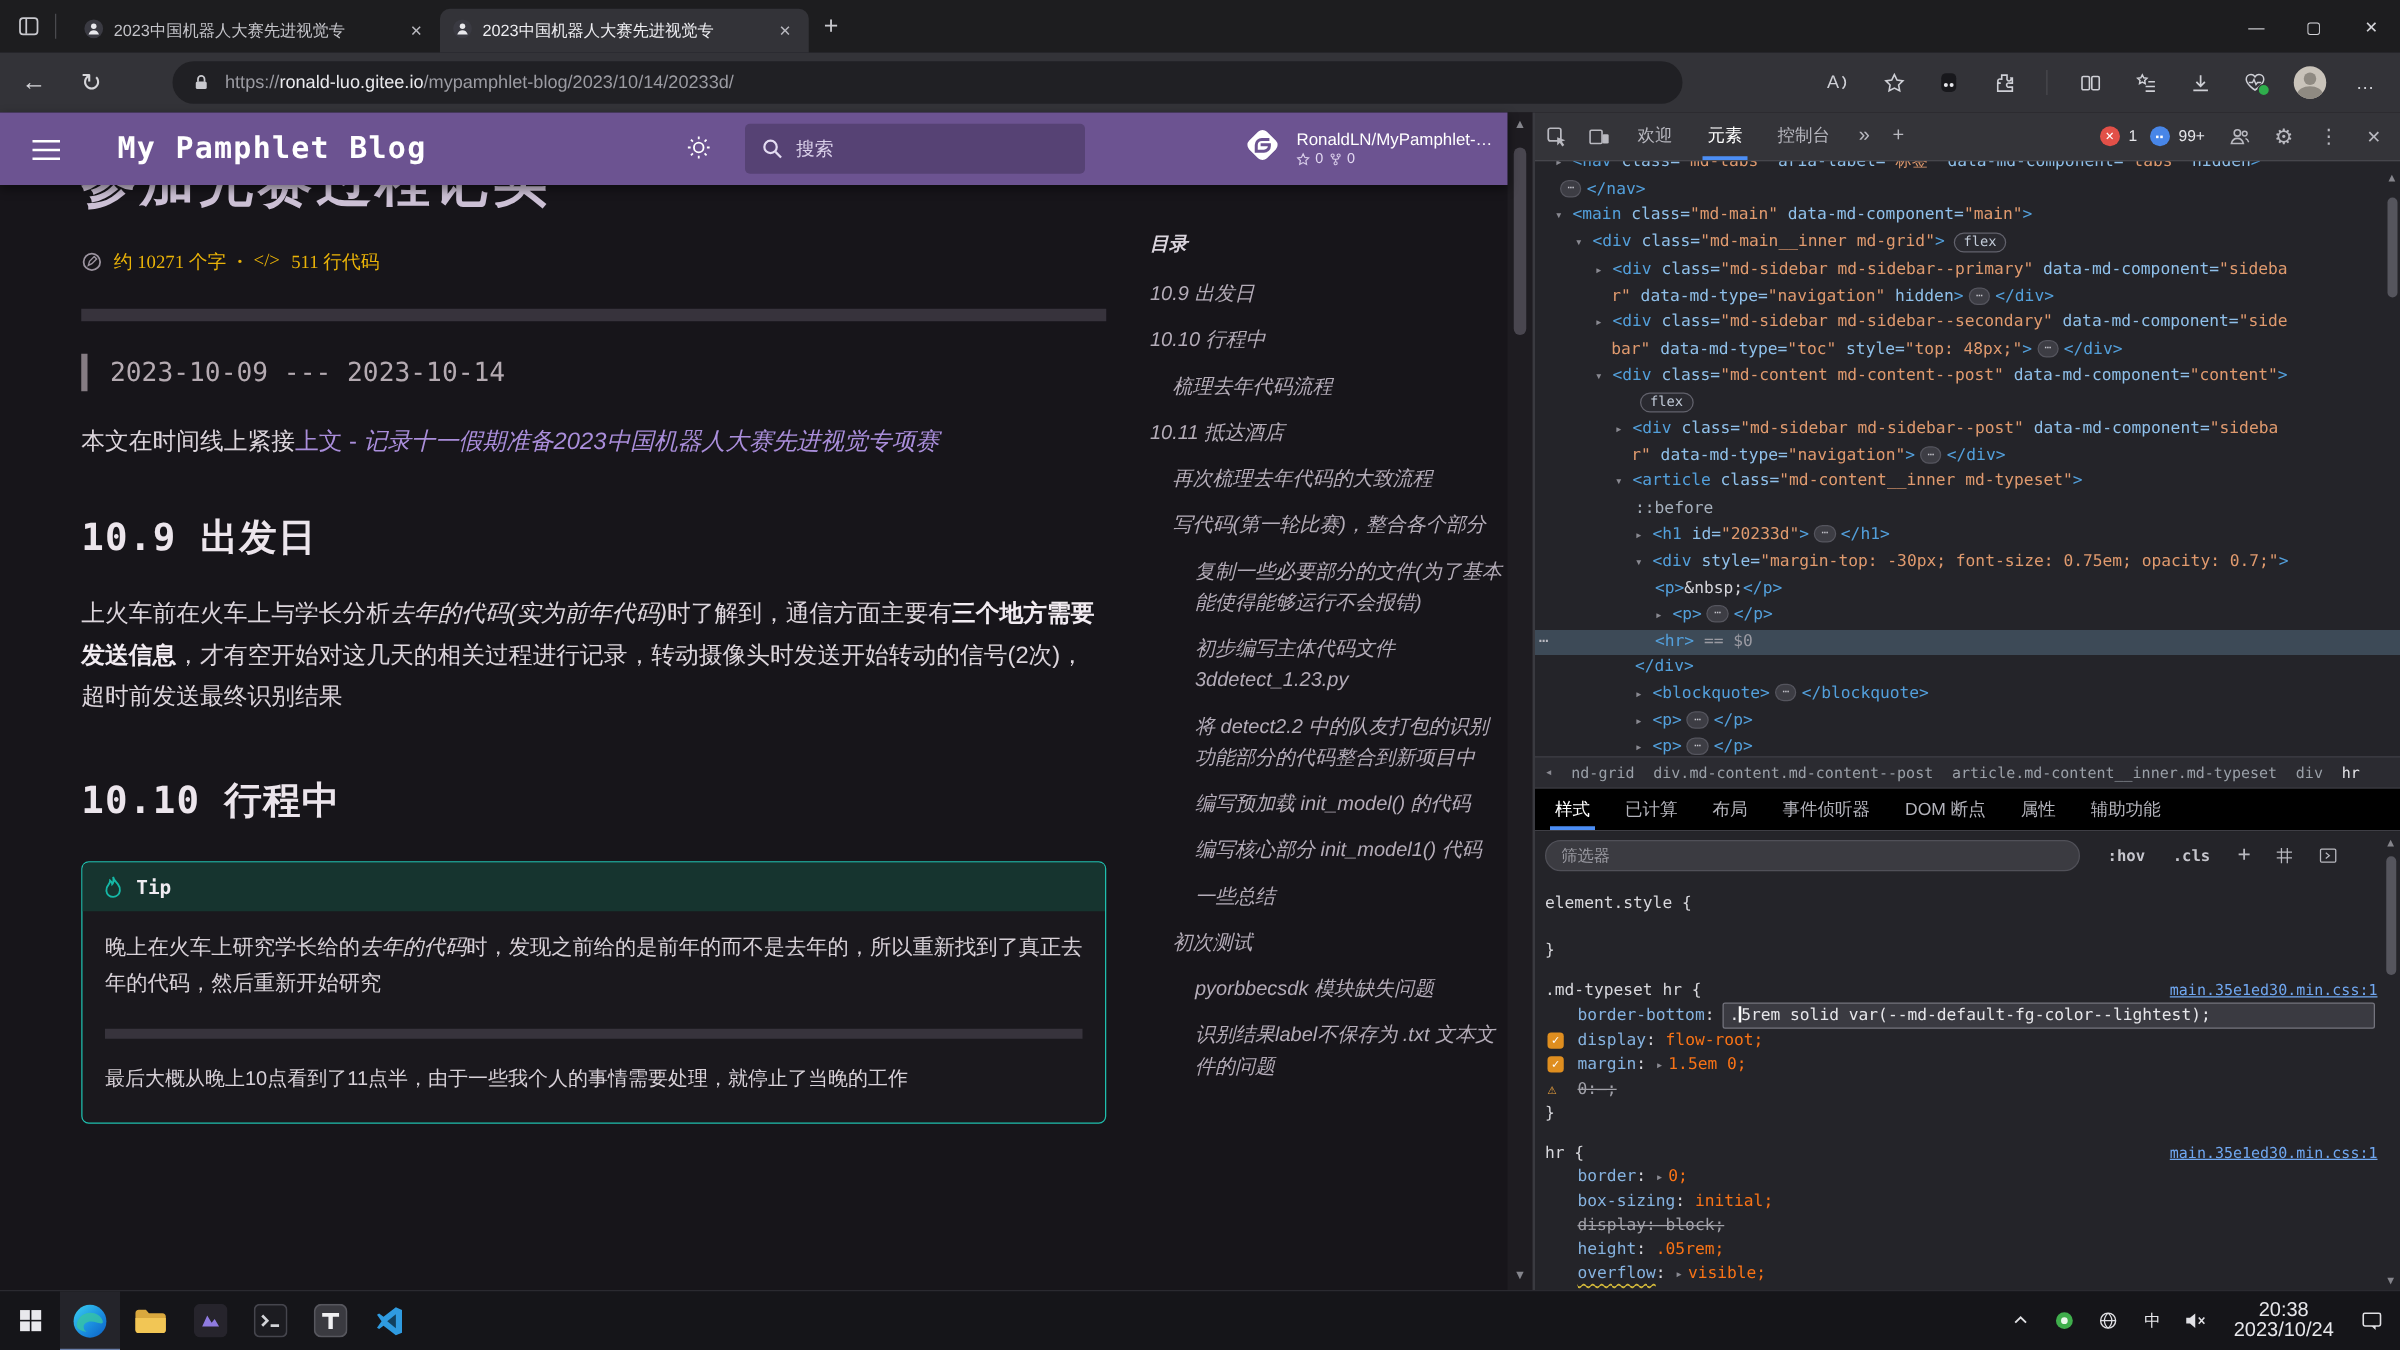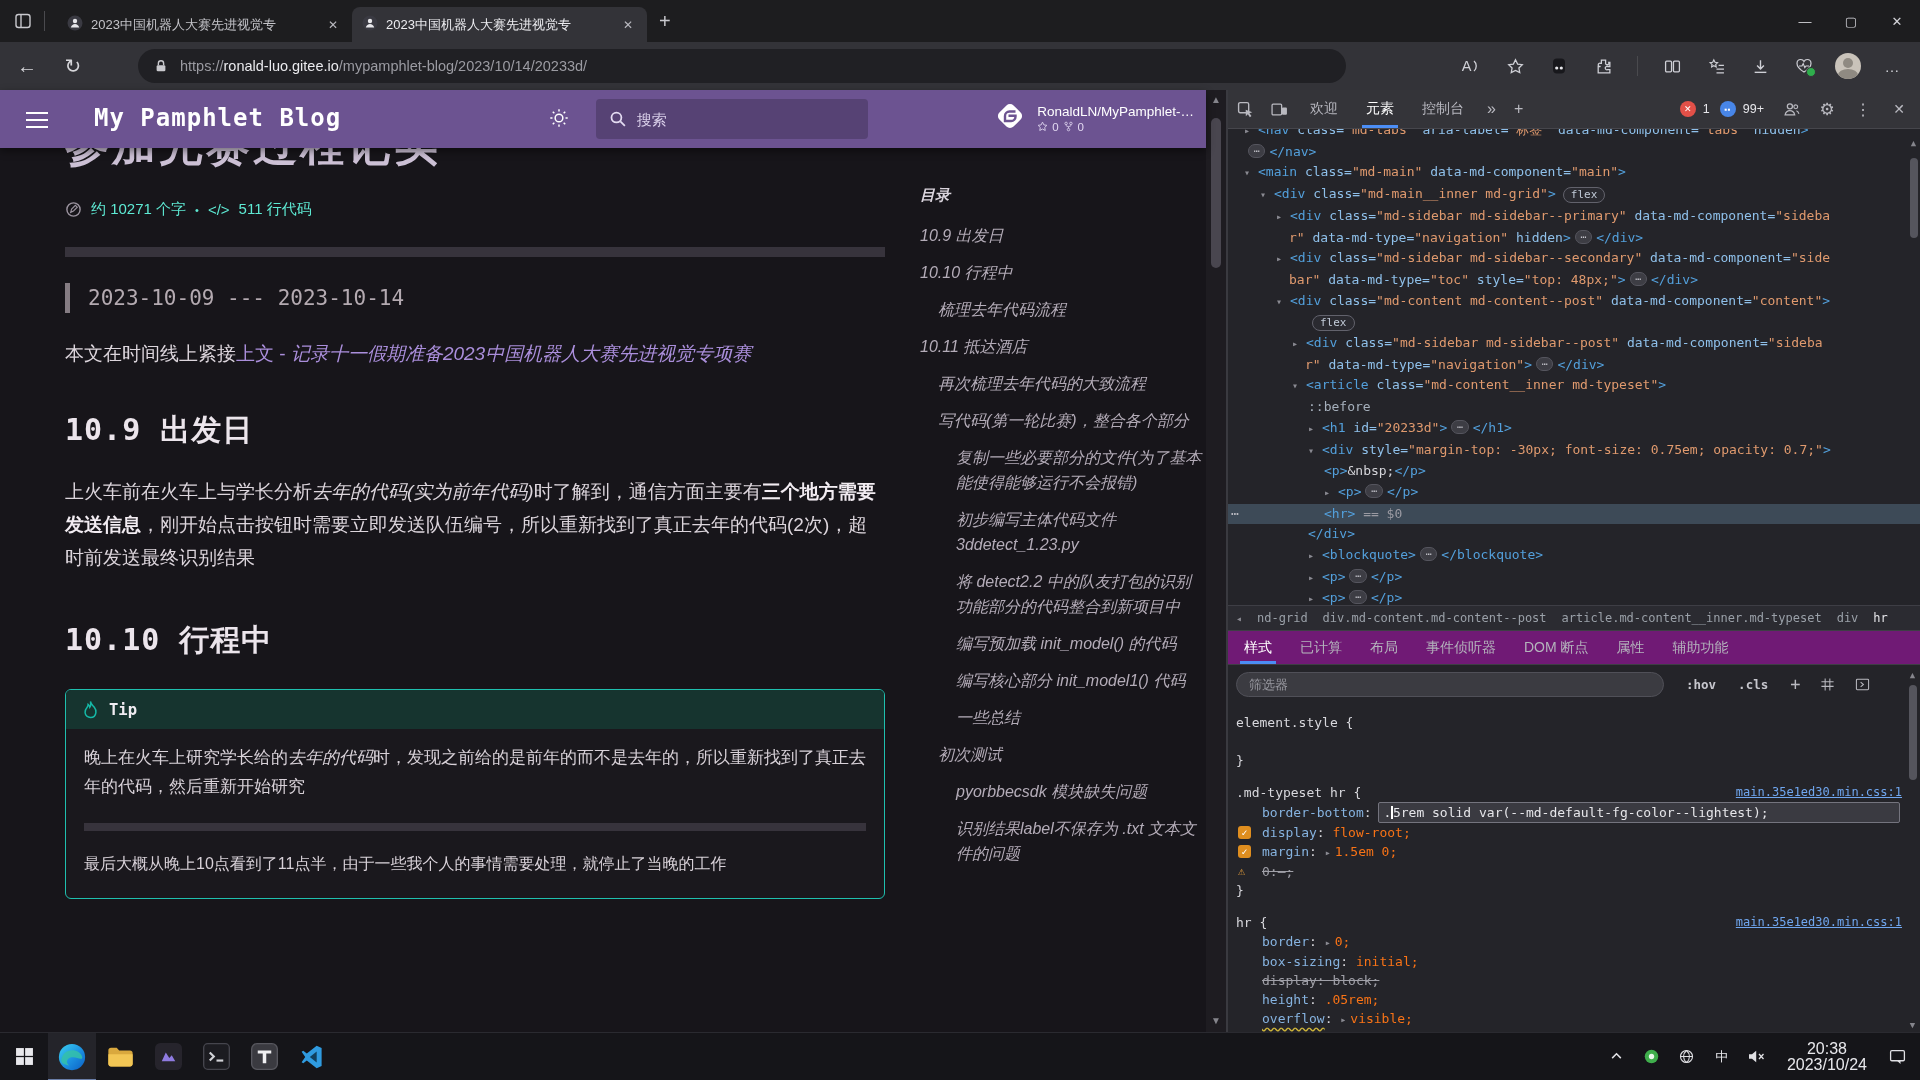--- a/index.html
+++ b/index.html
@@ -46,21 +46,21 @@
   .searchbox input::placeholder { color:#d9cfe9; }
   .repo { position:absolute; right:12px; top:9px; display:flex; align-items:center; gap:10px; }
   .repo-meta { display:flex; flex-direction:column; gap:2px; }
   .repo-name { font-size:13.5px; color:#fff; white-space:nowrap; }
   .repo-stats { font-size:11.5px; color:#e2d8f1; display:flex; align-items:center; gap:4px; }
   .repo-stats svg { opacity:.9; }
 
   .content { position:absolute; left:65px; top:148px; width:820px; color:#dcd5dc; }
   .h1clip { height:26px; overflow:hidden; position:relative; }
   .h1clip .h1txt { position:absolute; left:0; top:-32px; font-family:"DejaVu Sans Mono",monospace; font-size:44px; font-weight:bold; color:#ccc0d5; letter-spacing:3px; white-space:nowrap; }
-  .meta { margin-top:26px; display:flex; align-items:center; gap:9px; color:#5eead4; font-size:15px; font-family:Liberation Sans, sans-serif; }
+  .meta { margin-top:26px; display:flex; align-items:center; gap:9px; color:#eab308; font-size:15px; font-family:Liberation Serif, serif; }
   .meta .dot { font-size:11px; }
   .article-hr { margin-top:28px; height:10px; background:#37333c; }
   blockquote.daterange { margin-top:26px; border-left:5px solid #857c83; padding:3px 0 3px 18px; font-family:"DejaVu Sans Mono",monospace; font-size:21px; color:#b4aab1; }
   .para { margin-top:24px; font-size:19px; line-height:33px; }
   .para.tight { margin-top:10px; }
   .mdlink { color:#aa8edb; }
   .mdlink em { font-style:italic; }
   h2.mdh2 { margin-top:40px; font-family:"DejaVu Sans Mono",monospace; font-size:30px; font-weight:bold; color:#ece5ec; letter-spacing:1px; }
   h2.mdh2.second { margin-top:46px; }
   .para strong { color:#f2ecf2; }
@@ -108,21 +108,21 @@
   .dots { display:inline-block; background:#3d3d44; border:1px solid #55555e; border-radius:8px; color:#c5c5cc; font-size:9px; line-height:10px; padding:1px 5px; margin:0 4px; vertical-align:2px; }
   .fbadge { display:inline-block; border:1px solid #62626c; border-radius:9px; background:#2a2a30; color:#c2cbd8; font-size:11px; line-height:14px; padding:0 7px; margin-left:7px; }
   .dt-scroll { position:absolute; right:1px; top:4px; width:11px; }
   .dt-scroll .sarrow { color:#85858c; font-size:9px; text-align:center; }
   .dt-scroll .sthumb { width:8px; margin:4px auto 0; height:80px; background:#55555d; border-radius:4px; }
 
   .dt-breadcrumb { position:absolute; left:0; top:515px; right:0; height:26px; background:#2b2b31; border-top:1px solid #3e3e45; border-bottom:1px solid #3e3e45; display:flex; align-items:center; gap:15px; padding-left:8px; font-size:12px; color:#9aa0a8; white-space:nowrap; overflow:hidden; }
   .dt-breadcrumb .crumb-last { color:#e4e4e8; }
   .dt-breadcrumb .crumb-nav { color:#8a8a92; font-size:10px; }
 
-  .dt-styletabs { position:absolute; left:0; top:541px; right:0; height:34px; background:#701a75; border-bottom:1px solid #3e3e45; display:flex; align-items:center; gap:4px; padding-left:4px; font-family:"Liberation Sans",sans-serif; }
+  .dt-styletabs { position:absolute; left:0; top:541px; right:0; height:34px; background:#000000; border-bottom:1px solid #3e3e45; display:flex; align-items:center; gap:4px; padding-left:4px; font-family:"Liberation Sans",sans-serif; }
   .stab { position:relative; height:33px; display:flex; align-items:center; padding:0 12px; font-size:14px; color:#b4b4bc; }
   .stab.active { color:#fff; }
   .stab.active::after { content:""; position:absolute; left:8px; right:8px; bottom:0; height:3px; background:#4c8ef5; }
 
   .dt-filterrow { position:absolute; left:0; top:575px; right:0; height:38px; display:flex; align-items:center; padding-left:8px; }
   .dt-filter { width:428px; height:25px; border-radius:13px; background:#3b3b41; border:1px solid #505058; color:#d6d6db; font-size:13px; padding:0 12px; font-family:"Liberation Sans",sans-serif; outline:none; }
   .dt-filter::placeholder { color:#9a9aa2; }
   .pseudo-btn { margin-left:22px; font-size:12.5px; font-weight:bold; color:#c6c6cd; }
   .filt-sym { margin-left:22px; color:#b9b9c0; font-size:17px; }
   .filt-ico { margin-left:20px; color:#b9b9c0; display:flex; }
@@ -332,21 +332,21 @@
         </svg>
       <span>约 10271 个字</span>
       <span class="dot">•</span>
       <span>&lt;/&gt;</span>
       <span>511 行代码</span>
     </div>
     <div class="article-hr"></div>
     <blockquote class="daterange">2023-10-09 --- 2023-10-14</blockquote>
     <p class="para"><span>本文在时间线上紧接</span><a class="mdlink"><span>上文</span><span> - </span><em>记录十一假期准备2023中国机器人大赛先进视觉专项赛</em></a></p>
     <h2 class="mdh2">10.9 出发日</h2>
-    <p class="para"><span>上火车前在火车上与学长分析</span><em>去年的代码(实为前年代码)</em><span>时了解到，通信方面主要有</span><strong>三个地方需要发送信息</strong><span>，刚开始点击按钮时需要立即发送队伍编号，所以重新找到了真正去年的代码(2次)，超时前发送最终识别结果</span></p>
+    <p class="para"><span>上火车前在火车上与学长分析</span><em>去年的代码(实为前年代码)</em><span>时了解到，通信方面主要有</span><strong>三个地方需要发送信息</strong><span>，才有空开始对这几天的相关过程进行记录，转动摄像头时发送开始转动的信号(2次)，超时前发送最终识别结果</span></p>
     <h2 class="mdh2 second">10.10 行程中</h2>
     <div class="admonition">
       <div class="adm-title">
         <svg width="17" height="19" viewBox="0 0 16 19">
             <path d="M8 1.5c.4 2.6 2.4 4 3.8 5.8 1.3 1.7 1.9 3.3 1.6 5.3-.4 2.9-2.7 4.9-5.4 4.9S2.9 15.6 2.6 12.7c-.2-1.9.5-3.6 1.7-5C5 6.8 5.6 5.8 5.6 4.4c1 .7 1.6 1.6 1.7 2.9C8.5 6 8.4 3.6 8 1.5z" fill="none" stroke="#15b8a6" stroke-width="1.5"></path>
           </svg>
         <span>Tip</span>
       </div>
       <div class="adm-body">
         <p><span>晚上在火车上研究学长给的</span><em>去年的代码</em><span>时，发现之前给的是前年的而不是去年的，所以重新找到了真正去年的代码，然后重新开始研究</span></p>

